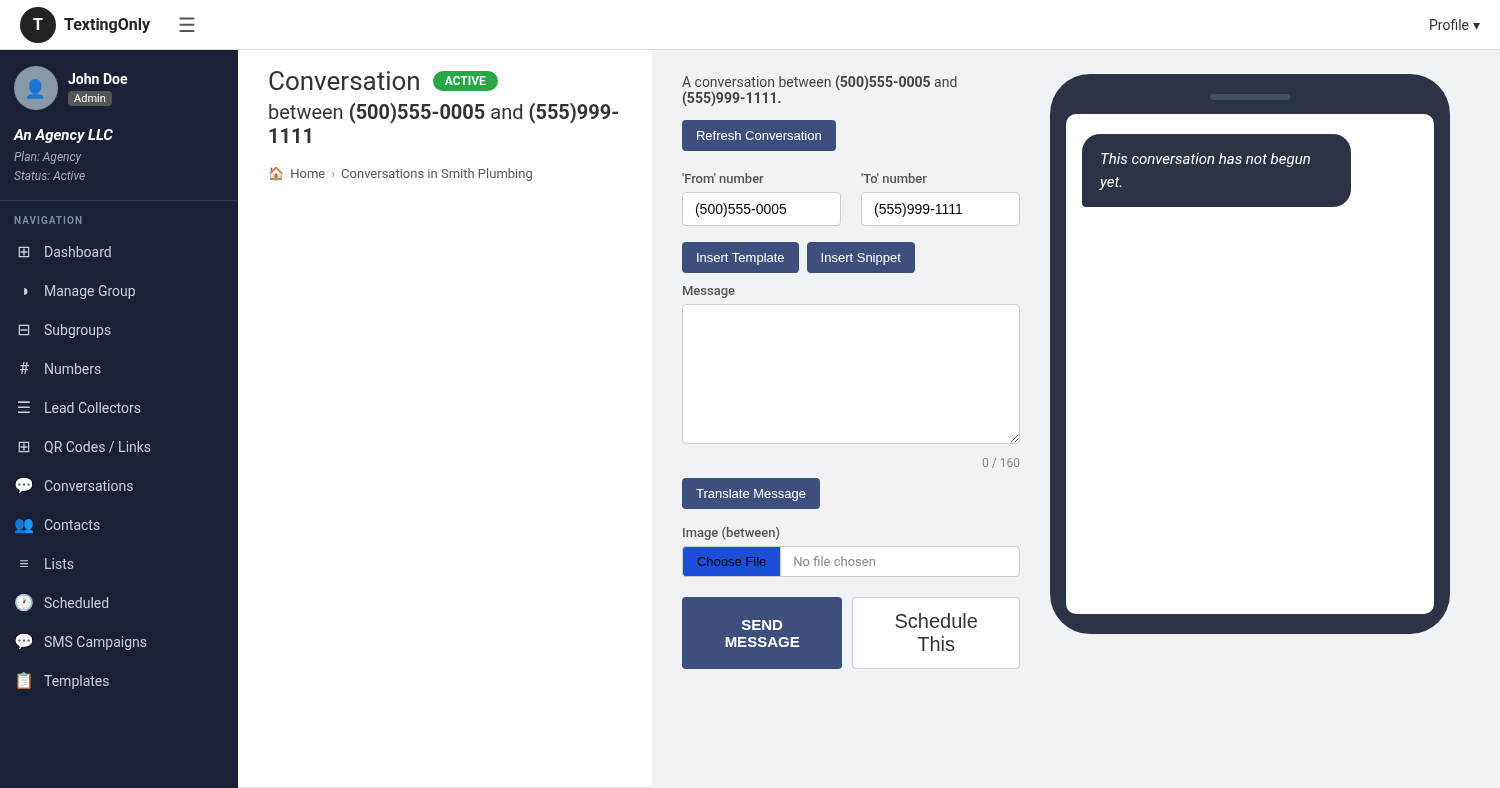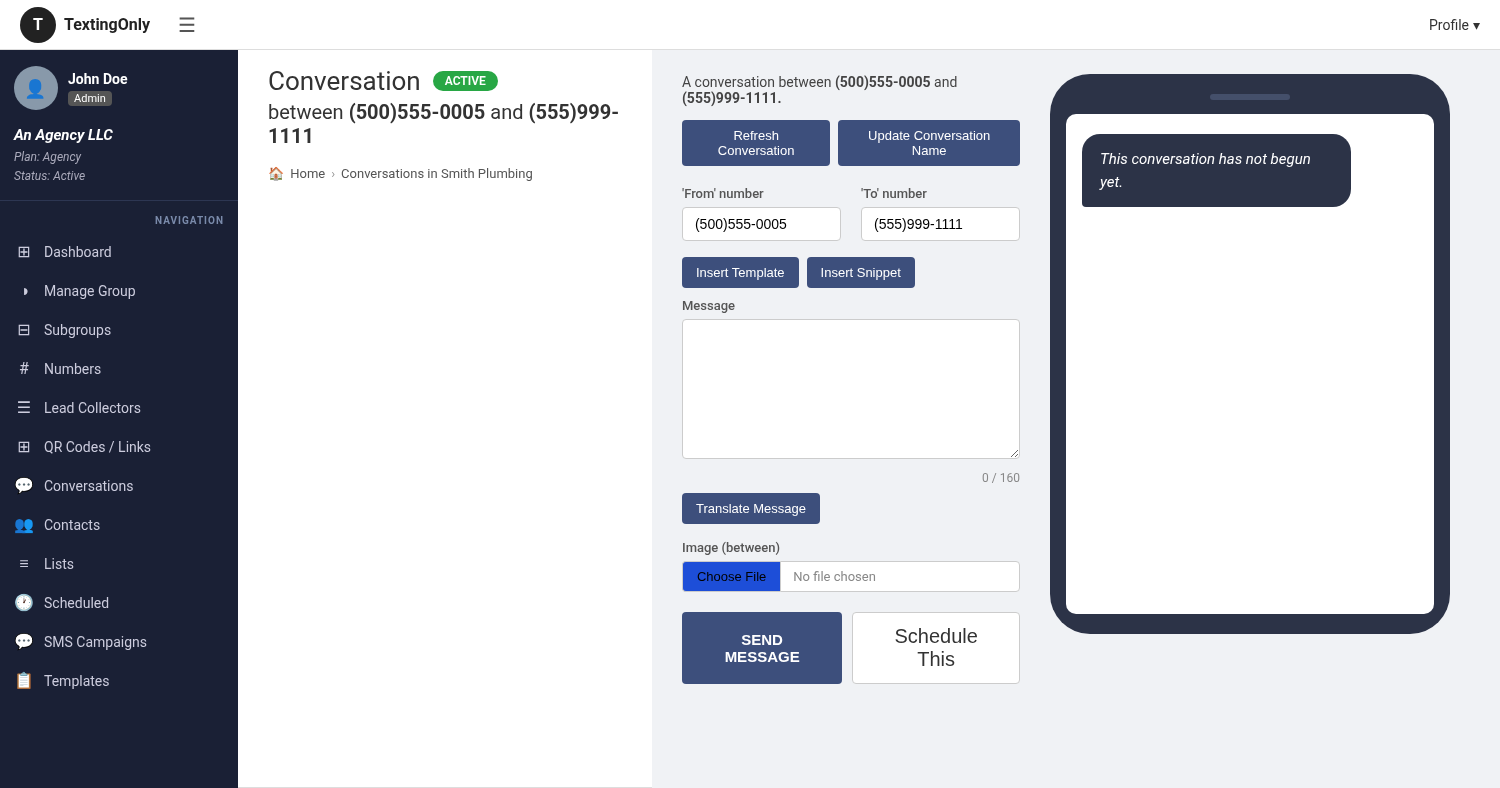--- a/index.html
+++ b/index.html
@@ -102,21 +102,20 @@
       font-style: italic;
     }
     .agency-info .agency-name { font-weight: 700; font-size: 15px; margin-bottom: 4px; }
     .agency-info .meta { font-size: 12px; color: #aab; line-height: 1.6; }
     .nav-label {
       padding: 14px 14px 6px;
       font-size: 10px;
       font-weight: 700;
       letter-spacing: 1px;
       color: #7a8aaa;
-      text-align: right;
     }
     .nav-item {
       display: flex;
       align-items: center;
       gap: 10px;
       padding: 10px 14px;
       font-size: 14px;
       color: #ccd;
       cursor: pointer;
       transition: background 0.15s;
@@ -465,21 +464,20 @@
 
       <div class="left-panel">
         <p class="desc-text">
           A conversation between <strong>(500)555-0005</strong>
           <span>and</span>
           <strong>(555)999-1111.</strong>
         </p>
 
         <div class="action-buttons">
           <button class="btn-dark">Refresh Conversation</button>
-          <button class="btn-dark">Update Conversation Name</button>
         </div>
 
         <div class="form-row">
           <div class="form-group">
             <label>'From' number</label>
             <input type="text" value="(500)555-0005" style="">
           </div>
           <div class="form-group">
             <label>'To' number</label>
             <input type="text" value="(555)999-1111" style="">

